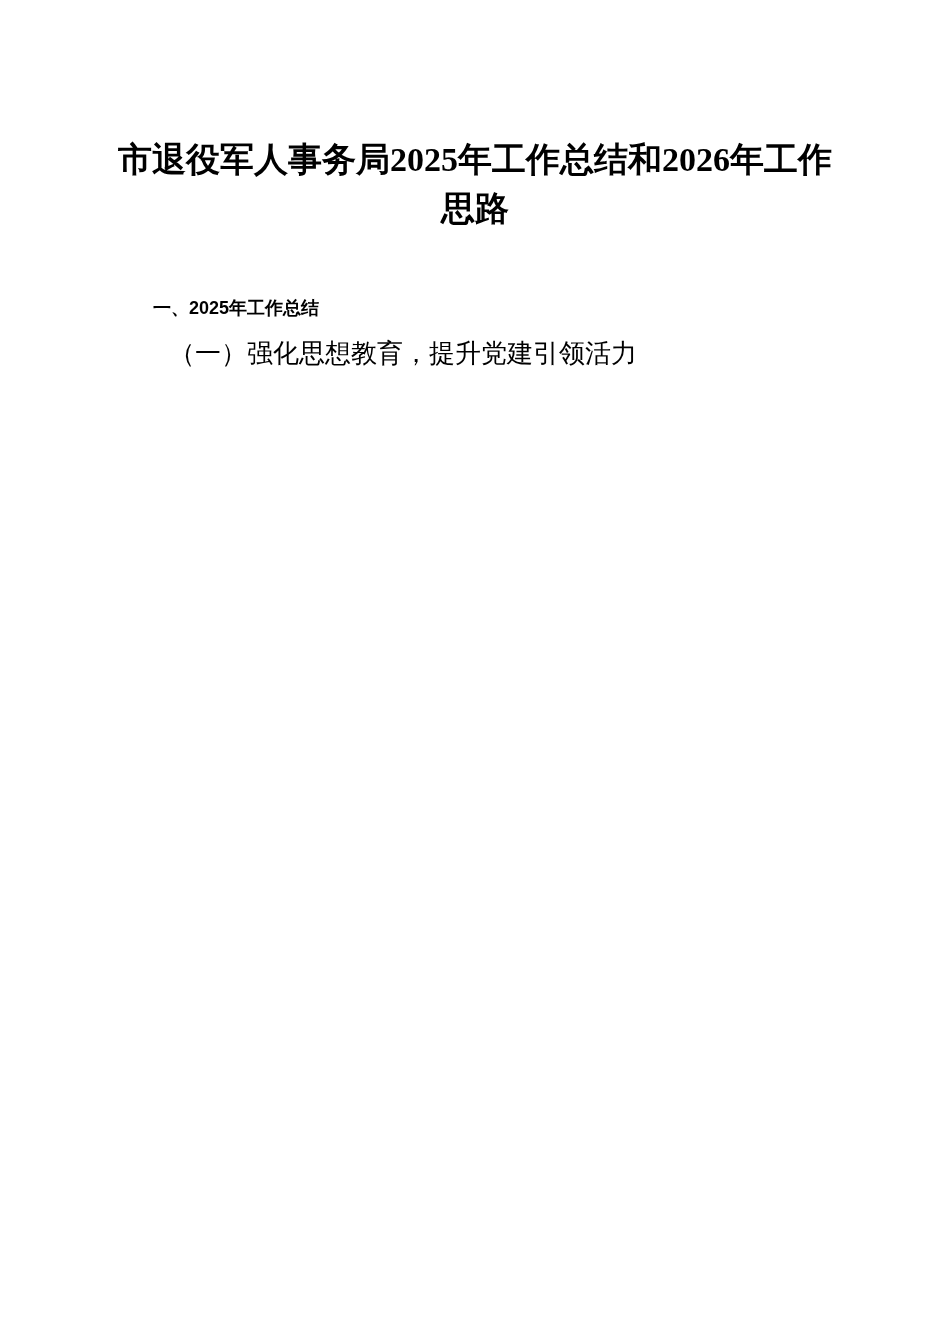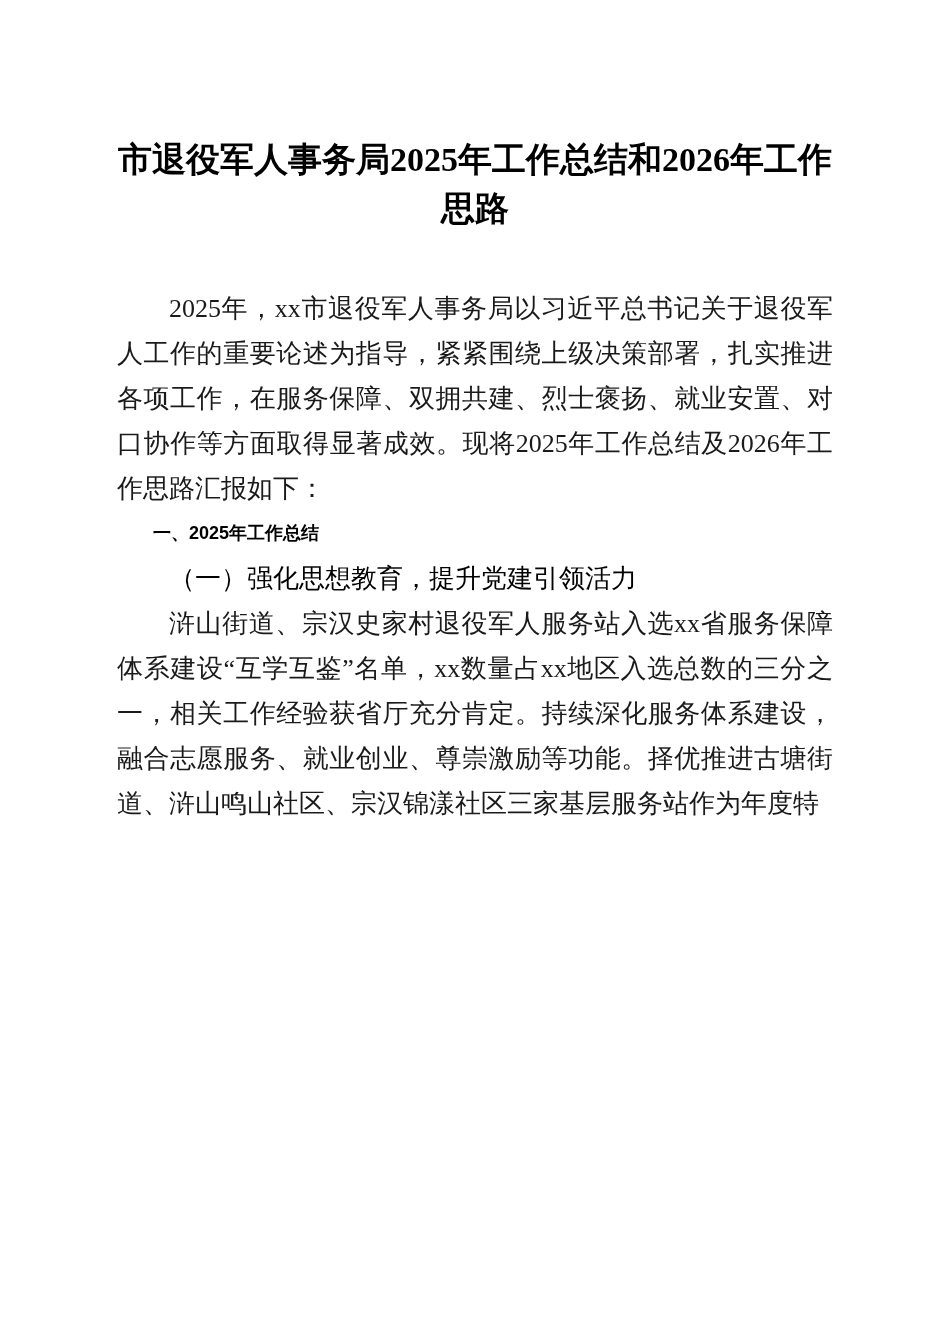--- a/index.html
+++ b/index.html
@@ -51,23 +51,21 @@
     color: #000000;
   }
 </style>
 </head>
 <body>
 
 <div class="page">
 
   <h1 class="doc-title">市退役军人事务局2025年工作总结和2026年工作思路</h1>
 
-  <p class="para">2025年，xx市退役军人事务局以习近平总书记关于退役军人工作的重要论述为指导，紧紧围绕上级决策部署，扎实推进各项工作，在服务保障、双拥共建、烈士褒扬、就业安置、对口协作等方面取得显著成效。现将2025年工作总结及2026年工作思路汇报如下：</p>
 
   <p class="heading1">一、2025年工作总结</p>
 
   <p class="heading2">（一）强化思想教育，提升党建引领活力</p>
 
 
 
-  <p class="para">浒山街道、宗汉史家村退役军人服务站入选xx省服务保障体系建设“互学互鉴”名单，xx数量占xx地区入选总数的三分之一，相关工作经验获省厅充分肯定。持续深化服务体系建设，融合志愿服务、就业创业、尊崇激励等功能。择优推进古塘街道、浒山鸣山社区、宗汉锦漾社区三家基层服务站作为年度特</p>
 
 </div>
 
 </body></html>

